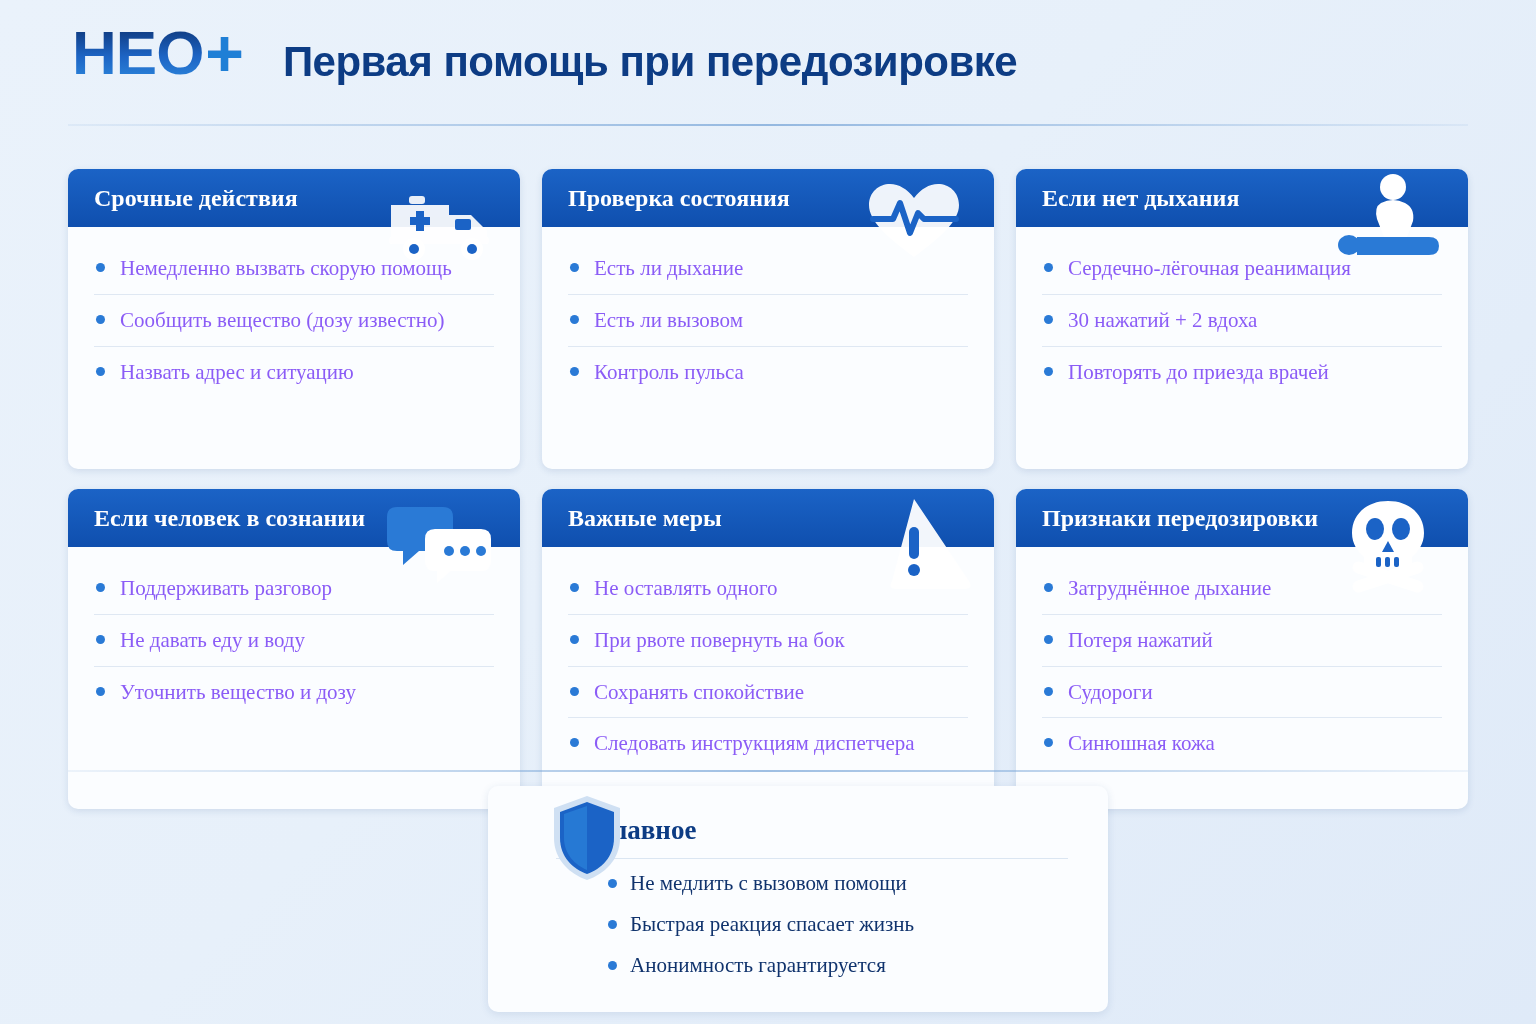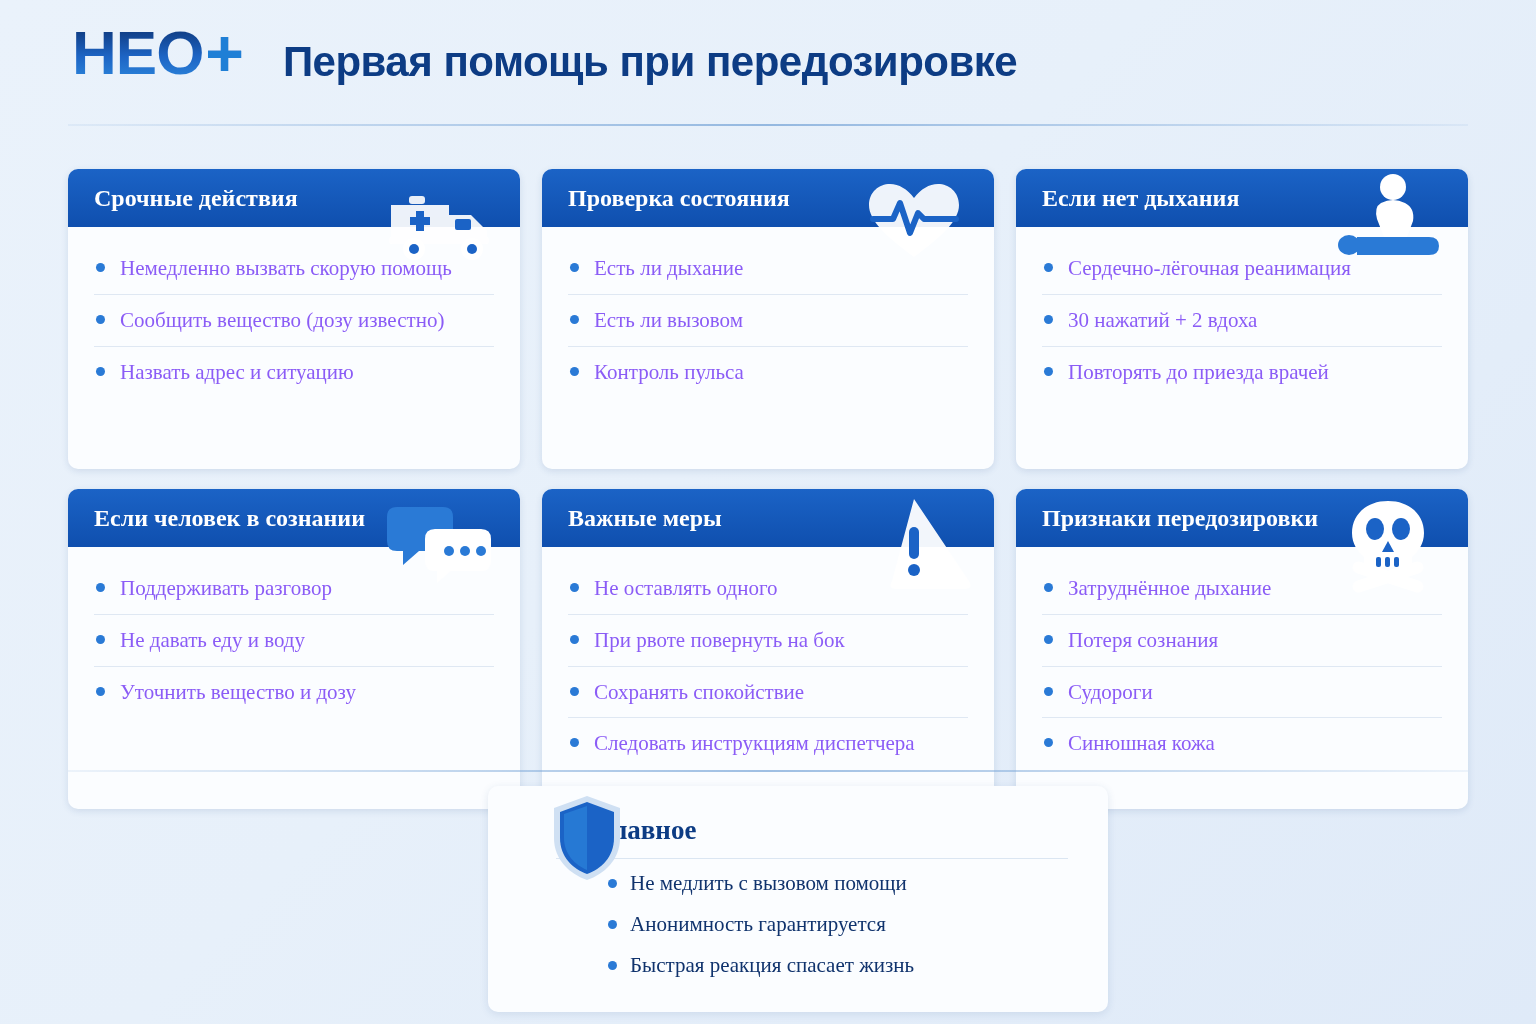--- a/index.html
+++ b/index.html
@@ -341,21 +341,21 @@
           <path d="M67 56 l6 11 h-12z"></path>
           <rect x="55" y="72" width="5" height="10" rx="2"></rect>
           <rect x="64" y="72" width="5" height="10" rx="2"></rect>
           <rect x="73" y="72" width="5" height="10" rx="2"></rect>
         </g>
       </svg>
     </div>
     <div class="card-body">
       <ul class="items">
         <li>Затруднённое дыхание</li>
-        <li>Потеря сознания</li>
+        <li>Потеря нажатий</li>
         <li>Судороги</li>
         <li>Синюшная кожа</li>
       </ul>
     </div>
   </div>
 </div>
 
 <div class="footer-rule"></div>
 
 <div class="footer">
@@ -363,16 +363,16 @@
     <svg class="shield" viewBox="0 0 78 92">
       <path d="M39 4 L72 16 v30 c0 22 -16 36 -33 42 C22 82 6 68 6 46 V16z" fill="#cfe0f3"></path>
       <path d="M39 10 L66 20 v26 c0 19 -13 31 -27 36 C25 77 12 65 12 46 V20z" fill="#1b63c6"></path>
       <path d="M39 14 v64 c-12 -5 -23 -16 -23 -32 V22z" fill="#2f8ce0" opacity="0.55"></path>
     </svg>
     <div class="ftitle">Главное</div>
   </div>
   <hr>
   <ul>
     <li>Не медлить с вызовом помощи</li>
+    <li>Быстрая реакция спасает жизнь</li>
     <li>Анонимность гарантируется</li>
-    <li>Быстрая реакция спасает жизнь</li>
   </ul>
 </div>
 
 </body></html>

